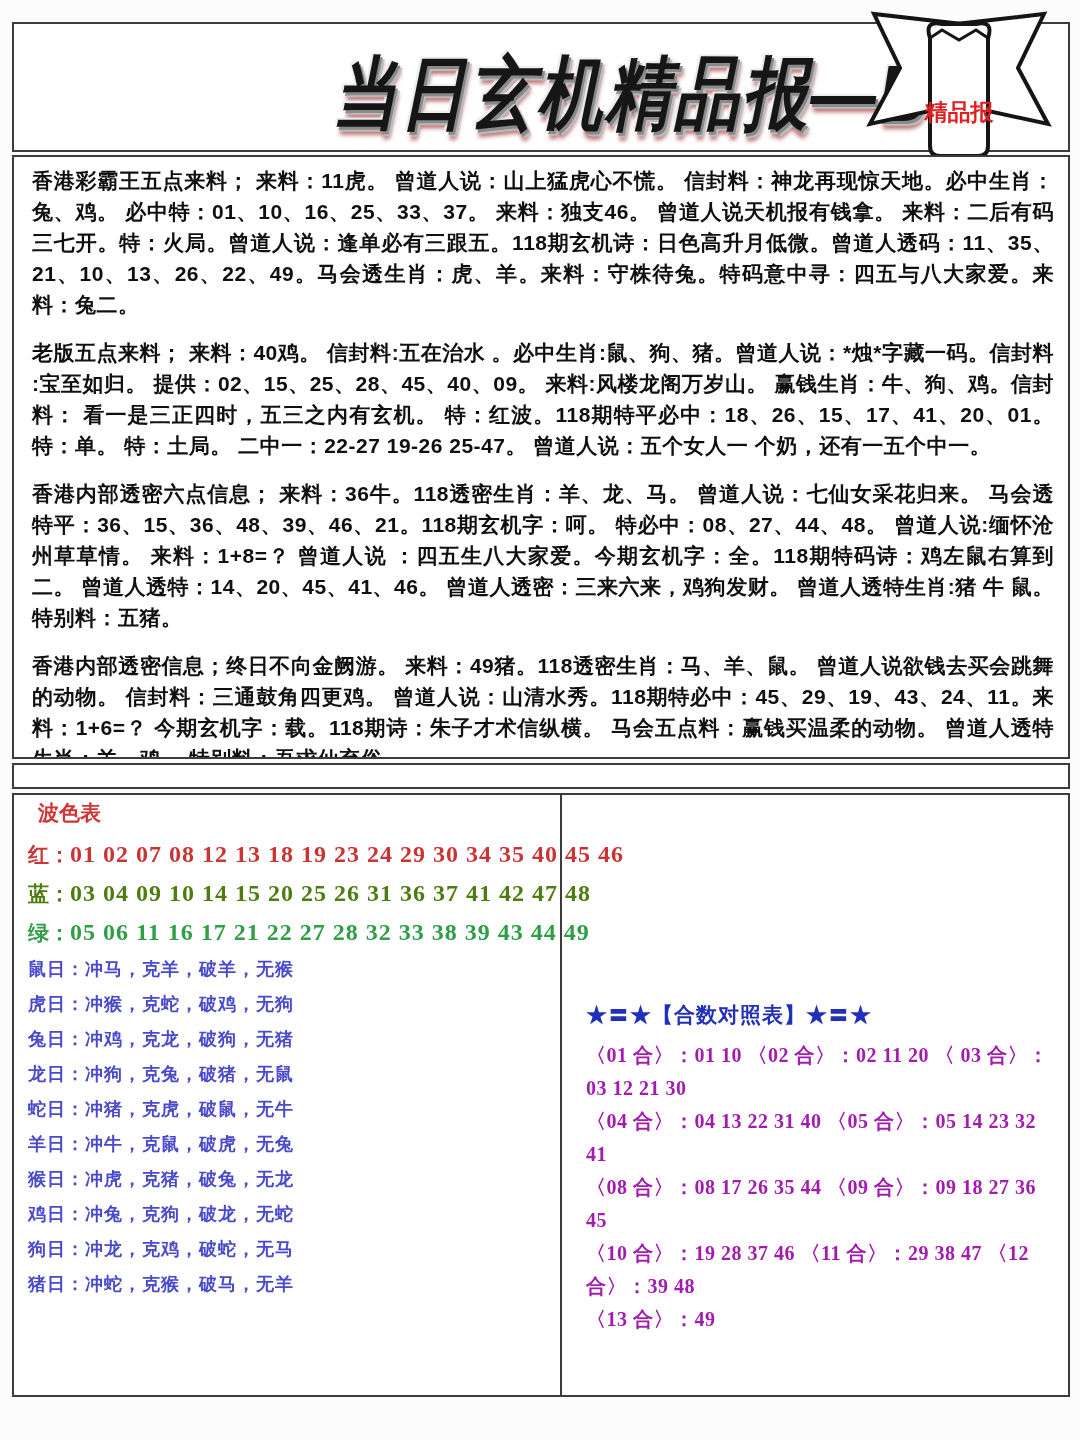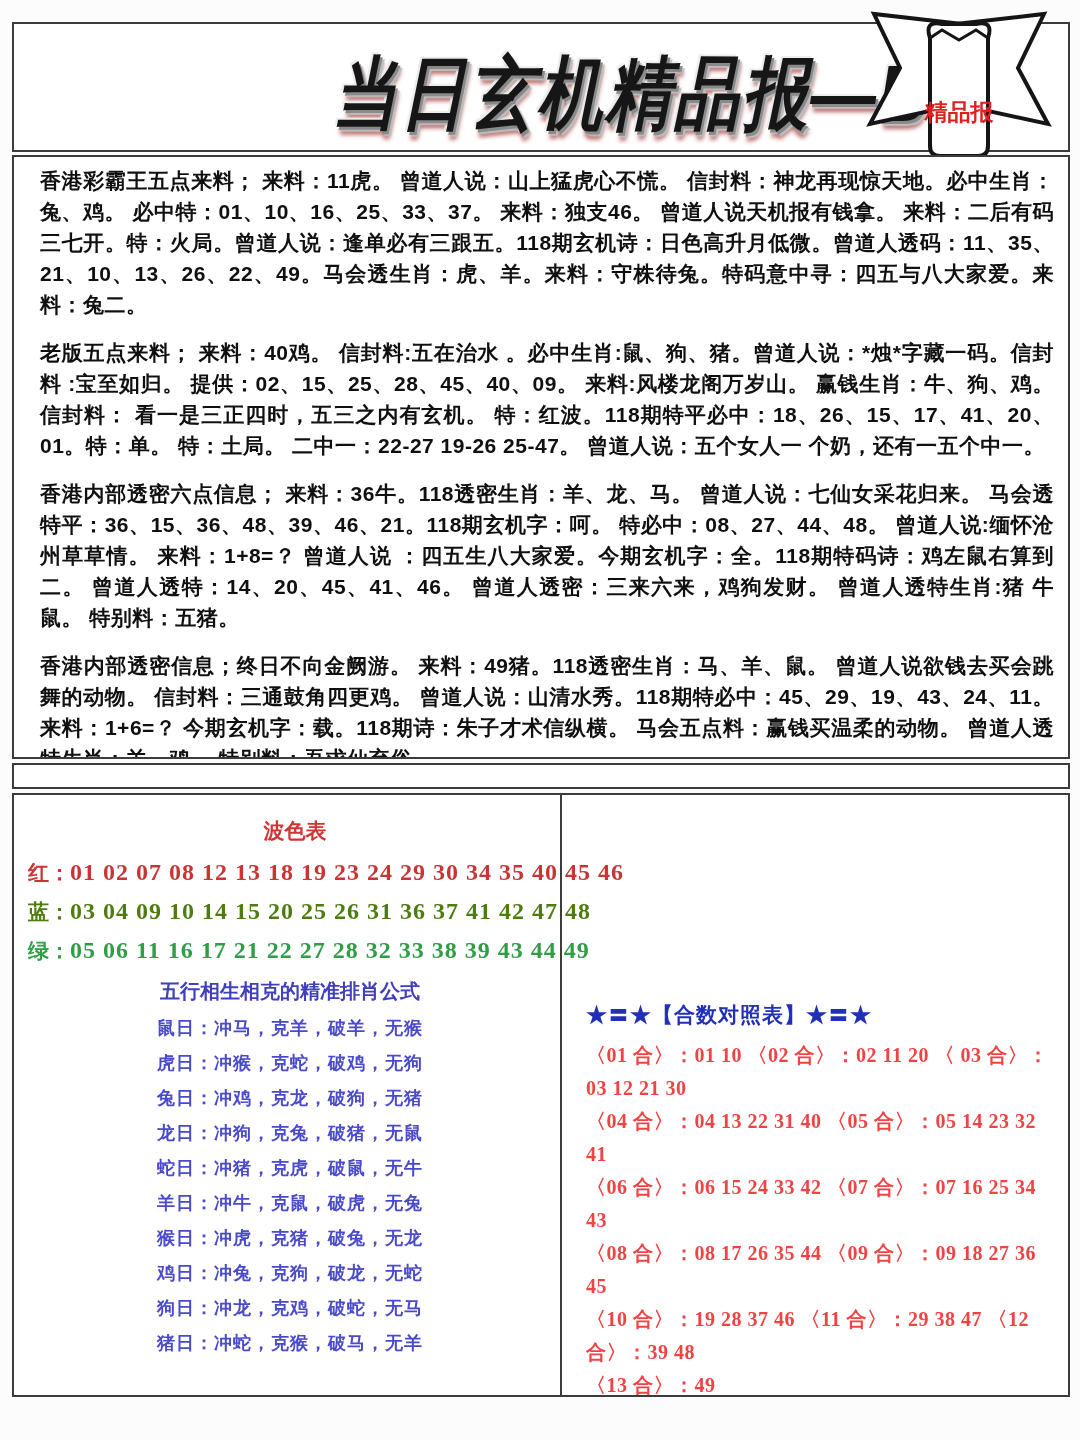--- a/index.html
+++ b/index.html
@@ -13,43 +13,43 @@
     position:absolute;left:318px;top:16px;white-space:nowrap;
     font-size:64px;font-weight:900;font-style:italic;letter-spacing:3px;color:#161616;
     text-shadow:2px 2px 0 #8a8a8a,4px 4px 1px #bdbdbd,-2px -2px 1px #ececec,3px 6px 4px rgba(165,60,60,.75);
     transform:scale(1.02,1.25);transform-origin:left top;
   }
   .ribbon{position:absolute;left:850px;top:-14px;width:190px;height:150px;}
 
   
   .tips{left:12px;top:155px;width:1058px;height:604px;padding:8px 14px;overflow:hidden;}
   .tips p{
-    margin:0 0 17px 12px;font-size:21px;font-weight:700;color:#101010;
+    margin:0 0 17px 4px;font-size:21px;font-weight:700;color:#101010;
     line-height:31px;text-align:justify;letter-spacing:0.5px;
   }
 
   .strip{left:12px;top:763px;width:1058px;height:26px;}
 
   
   .tables{left:12px;top:793px;width:1058px;height:604px;display:flex;overflow:hidden;}
-  .left-col{width:548px;border-right:2px solid #3c3c3c;box-sizing:border-box;padding:20px 8px 0 14px;text-align:center;}
+  .left-col{width:548px;border-right:2px solid #3c3c3c;box-sizing:border-box;padding:2px 8px 0 14px;}
   .right-col{flex:1;box-sizing:border-box;padding:206px 6px 0 24px;}
 
   .bose-header{color:#d23434;font-size:21px;font-weight:700;margin:2px 0 8px 10px;}
   .bose-row{font-family:"Liberation Serif",serif;font-size:24px;font-weight:700;line-height:38px;letter-spacing:1px;white-space:nowrap;}
   .bose-row .lbl{font-family:"Liberation Sans",sans-serif;font-size:21px;letter-spacing:0;}
   .row-red,.row-red .lbl{color:#c93535;}
   .row-blue,.row-blue .lbl{color:#4d7c0f;}
   .row-green,.row-green .lbl{color:#2f9e46;}
 
   .wuxing-header{color:#4040bb;font-size:20px;font-weight:700;margin:8px 0 6px 0;}
   .z-row{color:#4a4acc;font-size:18px;font-weight:700;line-height:35px;font-family:"Liberation Serif",serif;letter-spacing:1px;}
 
   .hs-header{color:#2230b8;font-size:21px;font-weight:700;margin:0 0 10px 0;letter-spacing:1px;}
-  .hs-row{color:#ef4444;font-family:"Liberation Serif",serif;font-size:20px;font-weight:700;line-height:33px;letter-spacing:0.5px;}
+  .hs-row{color:#a21caf;font-family:"Liberation Serif",serif;font-size:20px;font-weight:700;line-height:33px;letter-spacing:0.5px;}
 </style>
 </head>
 <body>
 
 <div class="page">
 
   <div class="box masthead">
     <div class="title-3d">当日玄机精品报—B</div>
     <svg class="ribbon" viewBox="0 0 190 150" xmlns="http://www.w3.org/2000/svg">
       <polygon points="98,14 10,4 36,58 6,114 98,94" fill="#ffffff" stroke="#151515" stroke-width="4"></polygon>
@@ -77,38 +77,36 @@
       <div class="bose-row row-red">
         <span class="lbl">红：</span><span>01 02 07 08 12 13 18 19 23 24 29 30 34 35 40 45 46</span>
       </div>
       <div class="bose-row row-blue">
         <span class="lbl">蓝：</span><span>03 04 09 10 14 15 20 25 26 31 36 37 41 42 47 48</span>
       </div>
       <div class="bose-row row-green">
         <span class="lbl">绿：</span><span>05 06 11 16 17 21 22 27 28 32 33 38 39 43 44 49</span>
       </div>
 
-      <div class="wuxing-header">五行相生相克的精准排肖公式</div>
       <div class="z-row">鼠日：冲马，克羊，破羊，无猴</div>
       <div class="z-row">虎日：冲猴，克蛇，破鸡，无狗</div>
       <div class="z-row">兔日：冲鸡，克龙，破狗，无猪</div>
       <div class="z-row">龙日：冲狗，克兔，破猪，无鼠</div>
       <div class="z-row">蛇日：冲猪，克虎，破鼠，无牛</div>
       <div class="z-row">羊日：冲牛，克鼠，破虎，无兔</div>
       <div class="z-row">猴日：冲虎，克猪，破兔，无龙</div>
       <div class="z-row">鸡日：冲兔，克狗，破龙，无蛇</div>
       <div class="z-row">狗日：冲龙，克鸡，破蛇，无马</div>
       <div class="z-row">猪日：冲蛇，克猴，破马，无羊</div>
     </div>
 
     <div class="right-col">
       <div class="hs-header">★〓★【合数对照表】★〓★</div>
       <div class="hs-row">〈01 合〉：01 10 〈02 合〉：02 11 20 〈 03 合〉：03 12 21 30</div>
       <div class="hs-row">〈04 合〉：04 13 22 31 40 〈05 合〉：05 14 23 32 41</div>
-      <div class="hs-row">〈06 合〉：06 15 24 33 42 〈07 合〉：07 16 25 34 43</div>
       <div class="hs-row">〈08 合〉：08 17 26 35 44 〈09 合〉：09 18 27 36 45</div>
       <div class="hs-row">〈10 合〉：19 28 37 46 〈11 合〉：29 38 47 〈12 合〉：39 48</div>
       <div class="hs-row">〈13 合〉：49</div>
 
     </div>
 
   </div>
 </div>
 
 </body></html>

